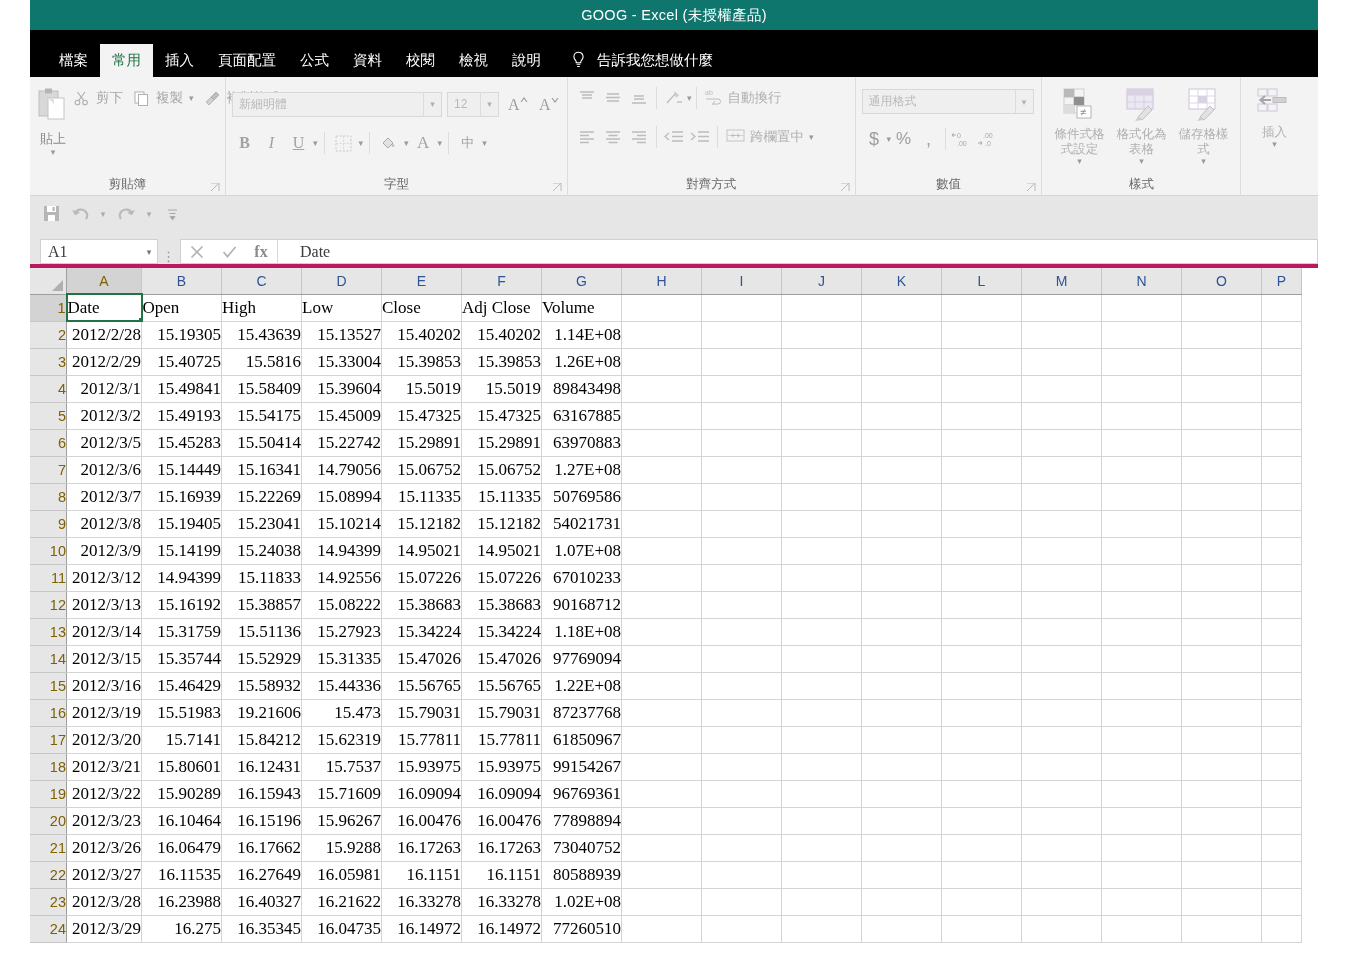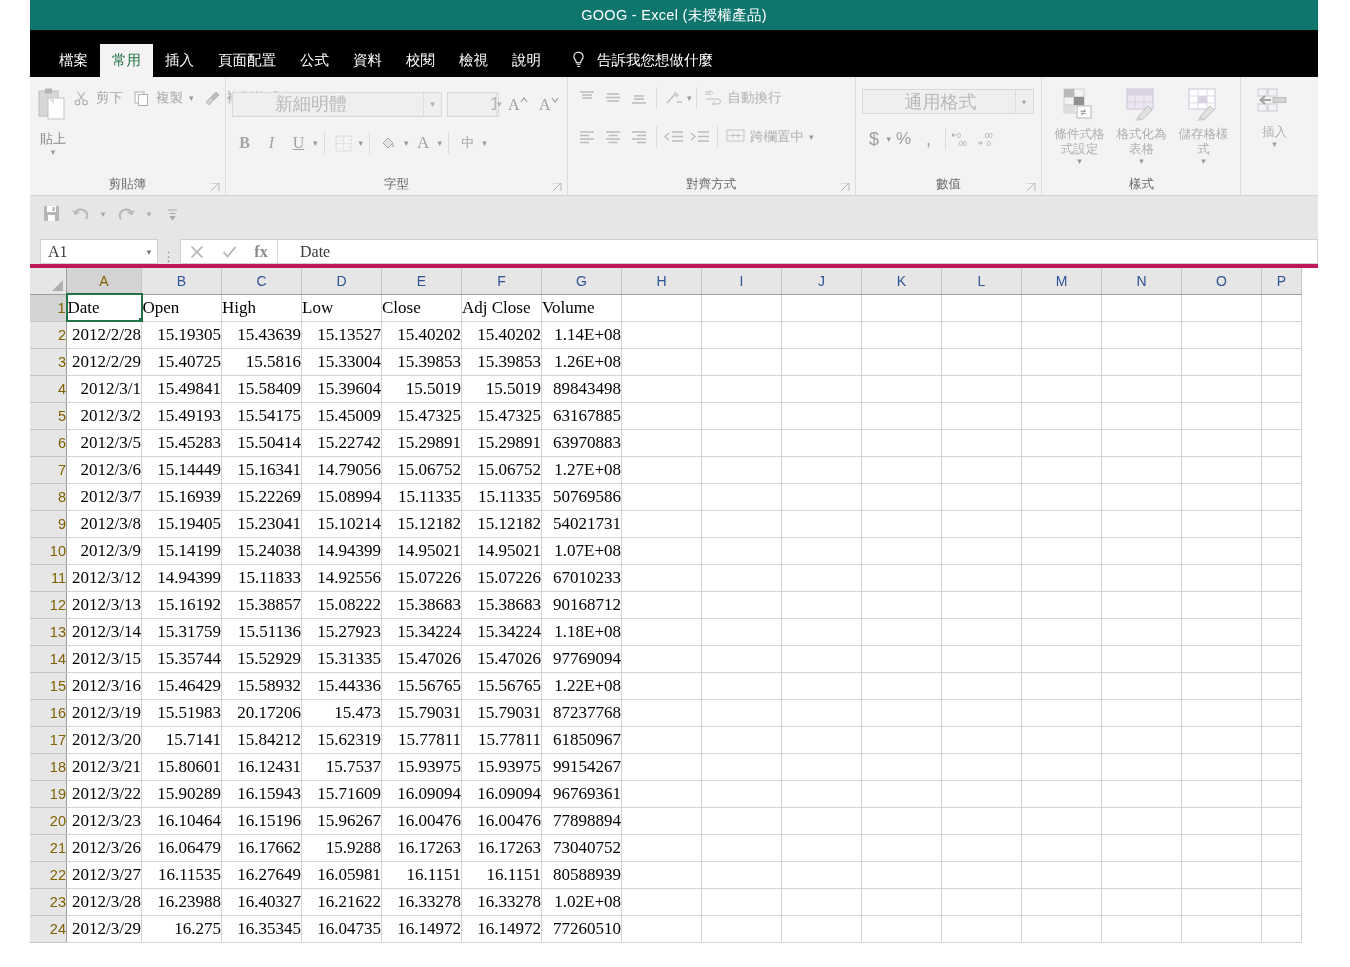--- a/index.html
+++ b/index.html
@@ -126,23 +126,23 @@
   .combo {
     border: 1px solid #d8d8d8;
     background: #efefef;
     height: 25px;
     display: flex; align-items: center;
     box-sizing: border-box;
   }
   .combo .val {
     flex: 1;
     padding: 0 6px;
-    font-size: 18px;
+    font-size: 12px;
     color: #b9b9b9;
-    overflow: hidden; white-space: nowrap; margin-left: 36px;
+    overflow: hidden; white-space: nowrap;
   }
   .combo .arrow {
     width: 17px; height: 23px;
     display:flex; align-items:center; justify-content:center;
     border-left: 1px solid #dcdcdc;
     color: #b0b0b0; font-size: 9px;
   }
   .combo.fontname { width: 210px; }
   .combo.fontsize { width: 52px; }
   .btn-ico {
@@ -1043,21 +1043,21 @@
             <td class="cell empty"></td>
             <td class="cell empty"></td>
             <td class="cell empty"></td>
             <td class="cell empty"></td>
             <td class="cell empty"></td>
           </tr>
           <tr>
             <th class="rowhead">16</th>
             <td class="cell num">2012/3/19</td>
             <td class="cell num">15.51983</td>
-            <td class="cell num">20.17206</td>
+            <td class="cell num">19.21606</td>
             <td class="cell num">15.473</td>
             <td class="cell num">15.79031</td>
             <td class="cell num">15.79031</td>
             <td class="cell num">87237768</td>
             <td class="cell empty"></td>
             <td class="cell empty"></td>
             <td class="cell empty"></td>
             <td class="cell empty"></td>
             <td class="cell empty"></td>
             <td class="cell empty"></td>

